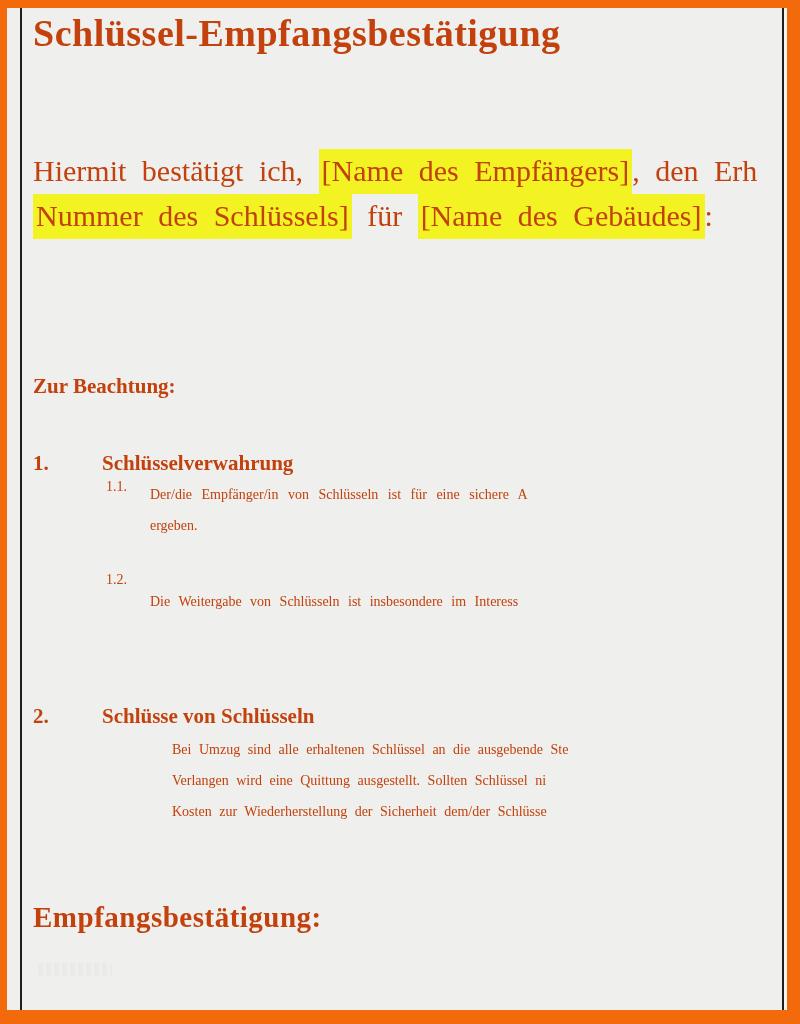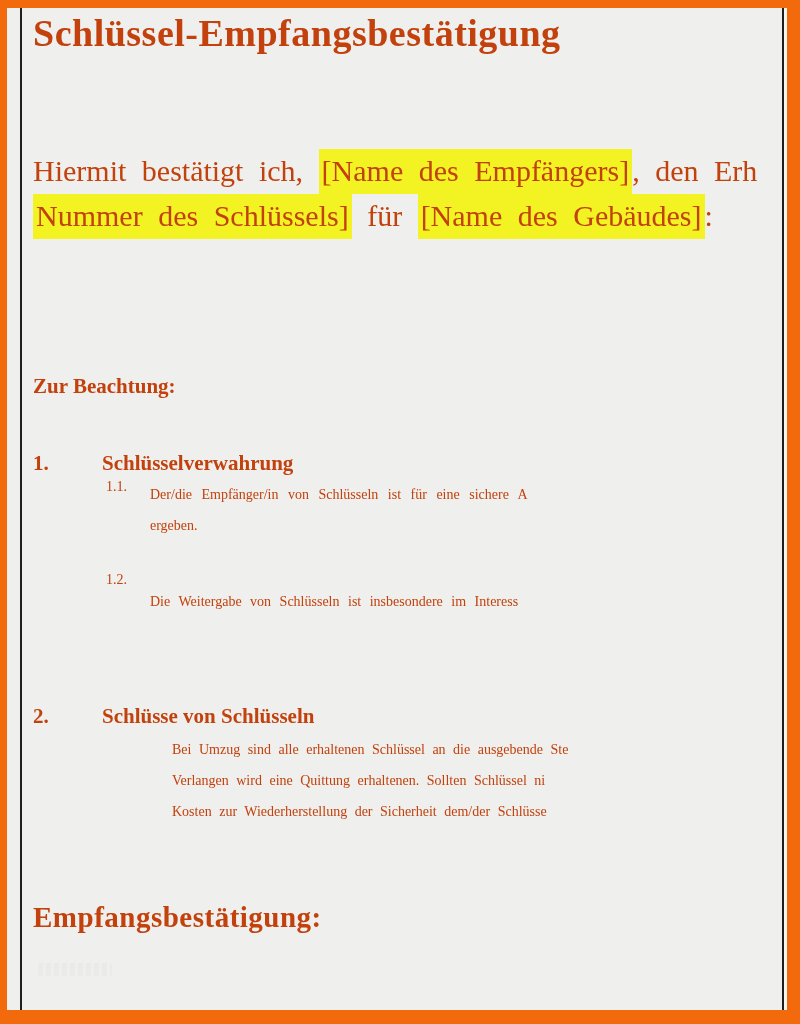--- a/index.html
+++ b/index.html
@@ -110,21 +110,21 @@
       <div class="bline">Die Weitergabe von Schlüsseln ist insbesondere im Interess</div>
     </div>
 
     <div class="abs sec-head sec2-head">
       <span class="num">2.</span>
       <span class="head">Schlüsse von Schlüsseln</span>
     </div>
 
     <div class="abs body-lines ind2 sec2-lines">
       <div class="bline">Bei Umzug sind alle erhaltenen Schlüssel an die ausgebende Ste</div>
-      <div class="bline">Verlangen wird eine Quittung erhaltenen. Sollten Schlüssel ni</div>
+      <div class="bline">Verlangen wird eine Quittung ausgestellt. Sollten Schlüssel ni</div>
       <div class="bline">Kosten zur Wiederherstellung der Sicherheit dem/der Schlüsse</div>
     </div>
 
     <div class="abs closing">Empfangsbestätigung:</div>
 
     <div class="abs watermark"></div>
 
   </div>
 </div>
 

